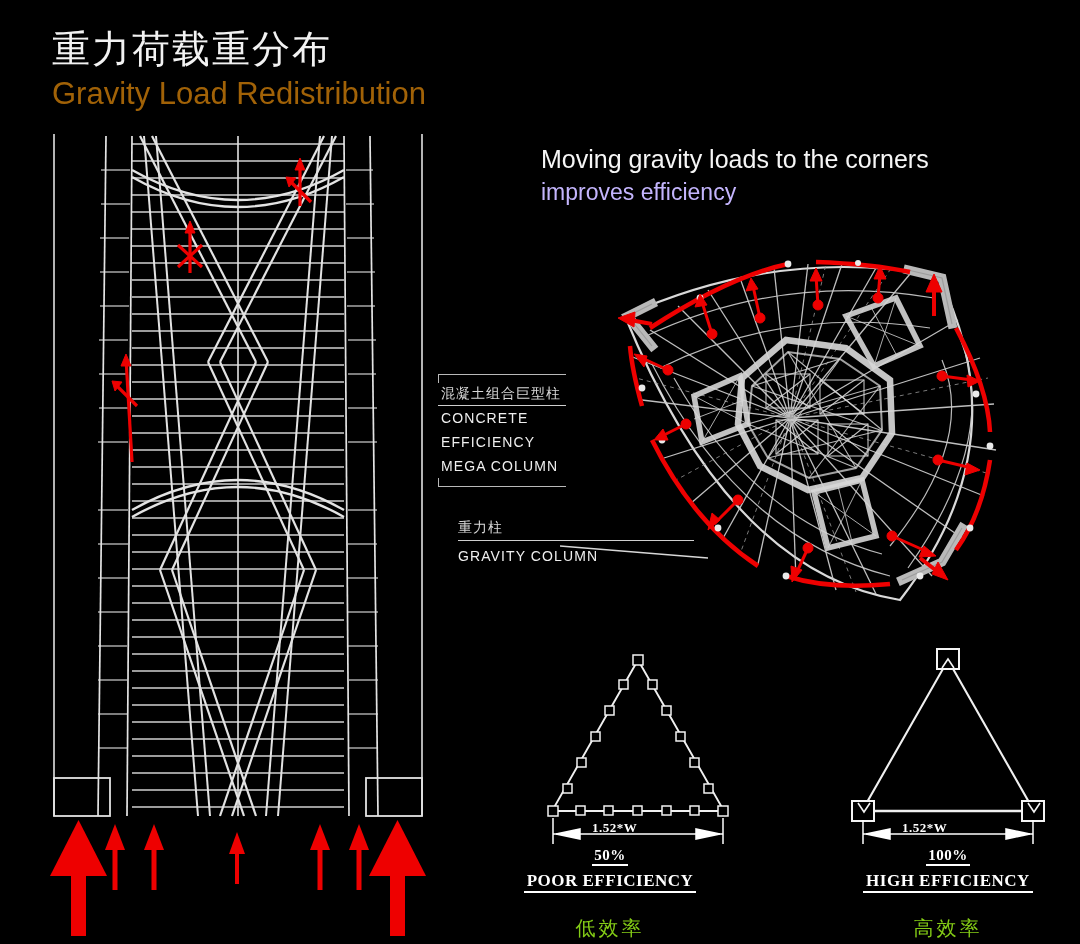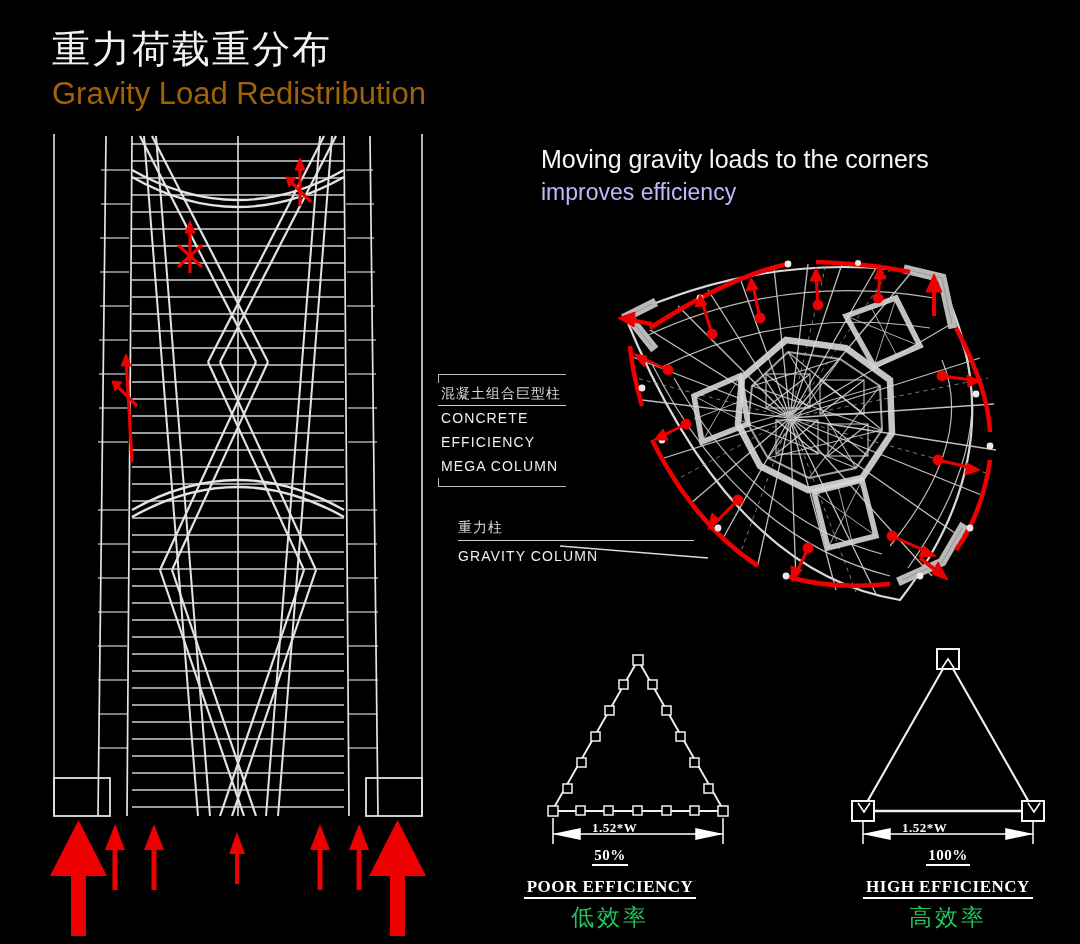--- a/index.html
+++ b/index.html
@@ -33,23 +33,23 @@
   #callout-grav{left:458px;top:518px;width:240px;}
   #callout-grav .cn{padding-bottom:4px;}
   #callout-grav .en{padding-top:6px;}
 
   
   .tri-caption{position:absolute;text-align:center;width:260px;
      font-family:"Liberation Serif","DejaVu Serif",serif;}
   .pct{font-size:15px;font-weight:bold;letter-spacing:0.5px;display:inline-block;
        border-bottom:2px solid #fff;padding:0 2px 1px;line-height:16px;}
   .efflabel{font-size:17px;font-weight:bold;letter-spacing:0.5px;
-       border-bottom:2px solid #fff;display:inline-block;padding:0 3px 1px;line-height:19px;margin-top:11px;}
+       border-bottom:2px solid #fff;display:inline-block;padding:0 3px 1px;line-height:19px;margin-top:5px;}
   .cn-eff{font-family:"Liberation Sans","DejaVu Sans",sans-serif;
-       font-size:23px;color:#22c55e;letter-spacing:3px;margin-top:3px;}
+       font-size:20px;color:#84cc16;letter-spacing:3px;margin-top:22px;}
 
   .dimtext{position:absolute;font-family:"Liberation Serif","DejaVu Serif",serif;
        font-size:13px;font-weight:bold;color:#ffffff;letter-spacing:0.5px;}
 
   svg{display:block;}
 </style>
 </head>
 <body>
 <div id="root">
 

